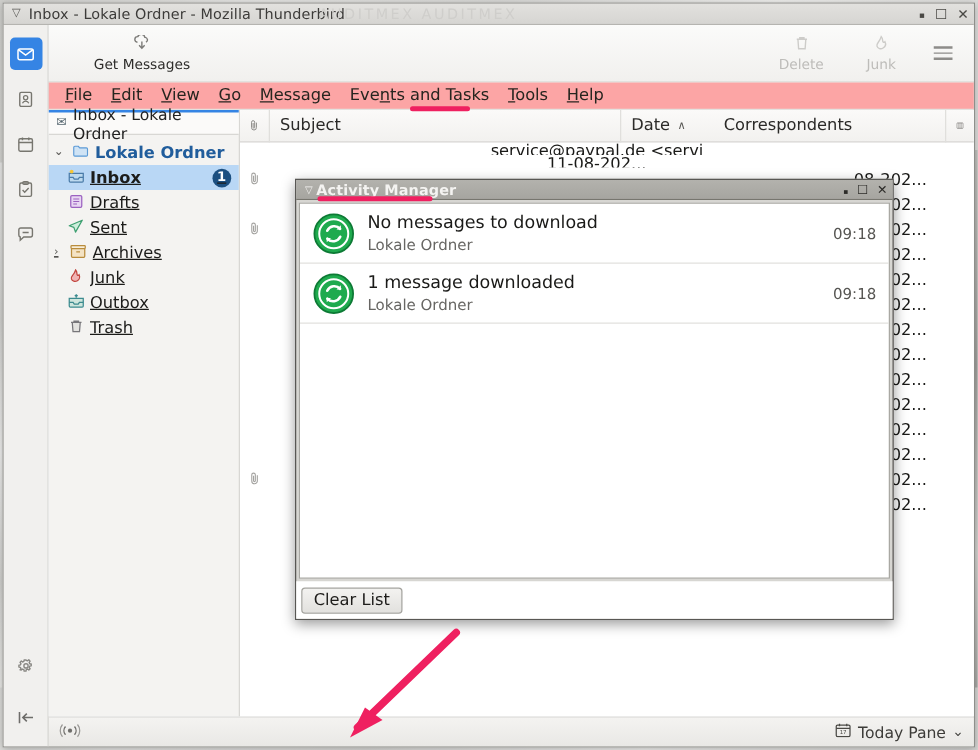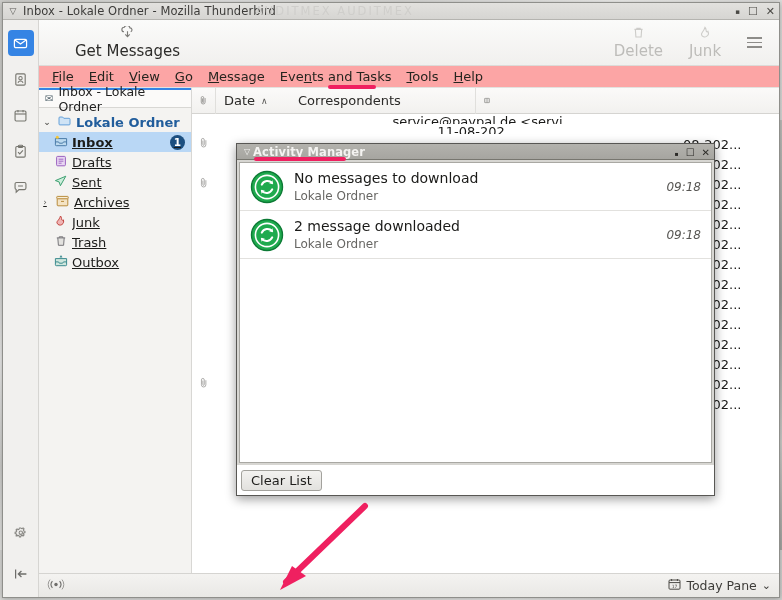--- a/index.html
+++ b/index.html
@@ -87,21 +87,21 @@
   #toolbar {
     height: 46px; flex: none; display: flex; align-items: center;
     background: linear-gradient(180deg,#fbfbfa,#f1f0ee);
     border-bottom: 1px solid #dcdbd8; position: relative;
   }
   .tb-btn {
     display: flex; flex-direction: column; align-items: center; justify-content: center;
     gap: 1px; min-width: 64px; padding: 2px 10px; color: #2d2c2a;
   }
   .tb-btn .tbi { font-size: 13px; line-height: 13px; color: #6a6966; }
-  .tb-btn .tbl { font-size: 15px; }
+  .tb-btn .tbl { font-size: 11px; }
   .tb-btn.disabled { color: #bdbcb9; }
   .tb-btn.disabled .tbi { color: #cdccc9; }
   #tb-sp { flex: 1; }
   #hamburger {
     width: 34px; display: flex; flex-direction: column; gap: 3px;
     align-items: center; margin-right: 8px;
   }
   #hamburger i { display: block; width: 15px; height: 1.6px; background: #8d8c89; }
 
   
@@ -208,21 +208,21 @@
     border: 1px solid #a9a8a3; display: flex; flex-direction: column; min-height: 0;
   }
   .act-item {
     height: 48px; flex: none; display: flex; align-items: center; gap: 10px;
     padding: 0 10px; border-bottom: 1px solid #e2e1de; position: relative;
   }
   .sync-icon { width: 34px; height: 34px; flex: none; }
   .act-texts { flex: 1; min-width: 0; }
   .act-head { font-size: 14px; color: #1a1a18; line-height: 17px; }
   .act-sub { font-size: 12px; color: #676663; line-height: 16px; margin-top: 1px; }
-  .act-time { font-size: 12px; color: #575653; flex: none; font-style: italic; }
+  .act-time { font-size: 12px; color: #575653; flex: none; }
   .act-filler { flex: 1; }
 
   #act-foot {
     height: 30px; flex: none; display: flex; align-items: center; padding: 0 4px;
     background: #ffffff;
   }
   #clear-list {
     font-family: inherit; font-size: 13px; color: #1e1d1b;
     background: linear-gradient(180deg,#f3f2f0,#e2e1de);
     border: 1px solid #a3a29d; border-radius: 3px; padding: 2px 9px;
@@ -421,49 +421,50 @@
               <span class="ficon">
                 <svg width="11" height="12" viewBox="0 0 11 12">
                   <path d="M5.5 1c1.8 2 .5 3.2 1.4 4 .7.7 1.4-.2 1.4-.2.7 1.4.5 3.6-1.4 4.8-1.8 1.1-4.2.4-4.8-1.5C1.2 6.2 4 5.7 5.5 1z" fill="#f0b4b4" stroke="#c2453f" stroke-width="1"></path>
                 </svg>
               </span>
               <span class="flabel">Junk</span>
             </div>
 
             <div class="frow lvl1">
               <span class="ficon">
-                <svg width="12" height="12" viewBox="0 0 12 12">
-                  <path d="M1.8 2.9h8.4M4.2 2.9V1.8h3.6v1.1M2.8 2.9l.6 7.4h5.2l.6-7.4" fill="#e3e2df" stroke="#76757'" stroke-width="1"></path>
-                  <path d="M1.8 2.9h8.4M4.2 2.9V1.8h3.6v1.1M2.8 2.9l.6 7.4h5.2l.6-7.4" fill="none" stroke="#77767a" stroke-width="1"></path>
-                </svg>
-              </span>
-              <span class="flabel">Trash</span>
-            </div>
-
-            <div class="frow lvl1">
-              <span class="ficon">
                 <svg width="14" height="12" viewBox="0 0 14 12">
                   <path d="M1.4 3.6h11.2v6.2a.9.9 0 0 1-.9.9H2.3a.9.9 0 0 1-.9-.9z" fill="#cfe6dd" stroke="#3c8b8f" stroke-width="1"></path>
                   <path d="M1.4 6.9h3.1l.9 1.3h3.2l.9-1.3h3.1" fill="none" stroke="#3c8b8f" stroke-width="1"></path>
                   <path d="M7 .9v2.2M5.8 1.9L7 .8l1.2 1.1" fill="none" stroke="#3c8b8f" stroke-width="1"></path>
                 </svg>
               </span>
               <span class="flabel">Outbox</span>
+            </div>
+
+            <div class="frow lvl1">
+              <span class="ficon">
+                <svg width="12" height="12" viewBox="0 0 12 12">
+                  <path d="M1.8 2.9h8.4M4.2 2.9V1.8h3.6v1.1M2.8 2.9l.6 7.4h5.2l.6-7.4" fill="#e3e2df" stroke="#76757'" stroke-width="1"></path>
+                  <path d="M1.8 2.9h8.4M4.2 2.9V1.8h3.6v1.1M2.8 2.9l.6 7.4h5.2l.6-7.4" fill="none" stroke="#77767a" stroke-width="1"></path>
+                </svg>
+              </span>
+              <span class="flabel">Trash</span>
             </div>
 
           </div>
         </div>
 
         <div id="msg-pane">
           <div id="col-head">
             <div class="ch attach">
               <svg width="9" height="13" viewBox="0 0 9 13">
                 <path d="M6.6 3.4v5.1a2.5 2.5 0 0 1-5 0V3a1.6 1.6 0 0 1 3.2 0v5.3a.8.8 0 0 1-1.6 0V3.8" fill="none" stroke="#8a8986" stroke-width="1"></path>
               </svg>
             </div>
+            <div class="ch subject">Subject</div>
             <div class="ch date">
               <span>Date</span>
               <span class="sortarrow">∧</span>
             </div>
             <div class="ch corr">Correspondents</div>
             <div class="ch colpick">
               <svg width="12" height="11" viewBox="0 0 12 11">
                 <rect x="1" y="1.2" width="10" height="8.6" rx="1" fill="none" stroke="#6d6c69" stroke-width="1"></rect>
                 <path d="M4.3 1.2v8.6M7.7 1.2v8.6" stroke="#6d6c69" stroke-width="1"></path>
               </svg>
@@ -634,21 +635,21 @@
         <svg width="34" height="34" viewBox="0 0 34 34">
           <circle cx="17" cy="17" r="15.5" fill="#1faa4e" stroke="#0d7a35" stroke-width="1.4"></circle>
           <circle cx="17" cy="17" r="11.6" fill="none" stroke="#ffffff" stroke-width="1.6"></circle>
           <path d="M11.8 14.6a6.2 6.2 0 0 1 10.3-1.5" fill="none" stroke="#fff" stroke-width="2.1" stroke-linecap="round"></path>
           <path d="M22.2 19.4a6.2 6.2 0 0 1-10.3 1.5" fill="none" stroke="#fff" stroke-width="2.1" stroke-linecap="round"></path>
           <path d="M22.6 10.2l.2 3.6-3.6-.3z" fill="#fff"></path>
           <path d="M11.4 23.8l-.2-3.6 3.6.3z" fill="#fff"></path>
         </svg>
       </span>
       <span class="act-texts">
-        <span class="act-head" style="display:block">2 message downloaded</span>
+        <span class="act-head" style="display:block">1 message downloaded</span>
         <span class="act-sub" style="display:block">Lokale Ordner</span>
       </span>
       <span class="act-time">09:18</span>
     </div>
 
     <div class="act-filler"></div>
   </div>
 
   <div id="act-foot">
     <button id="clear-list">Clear List</button>

